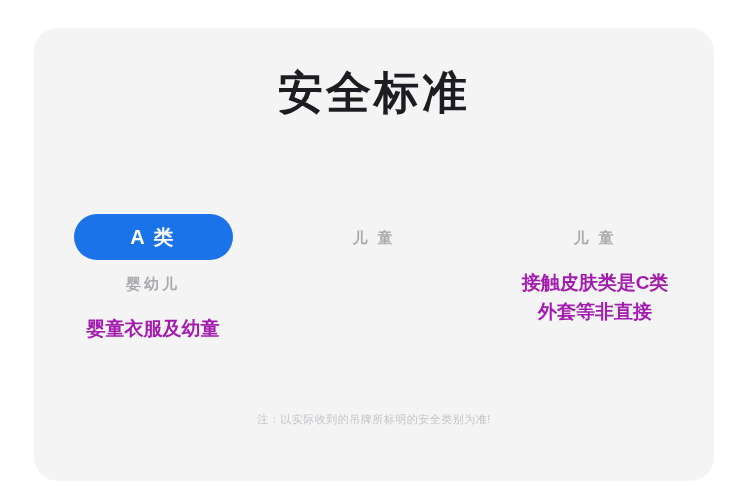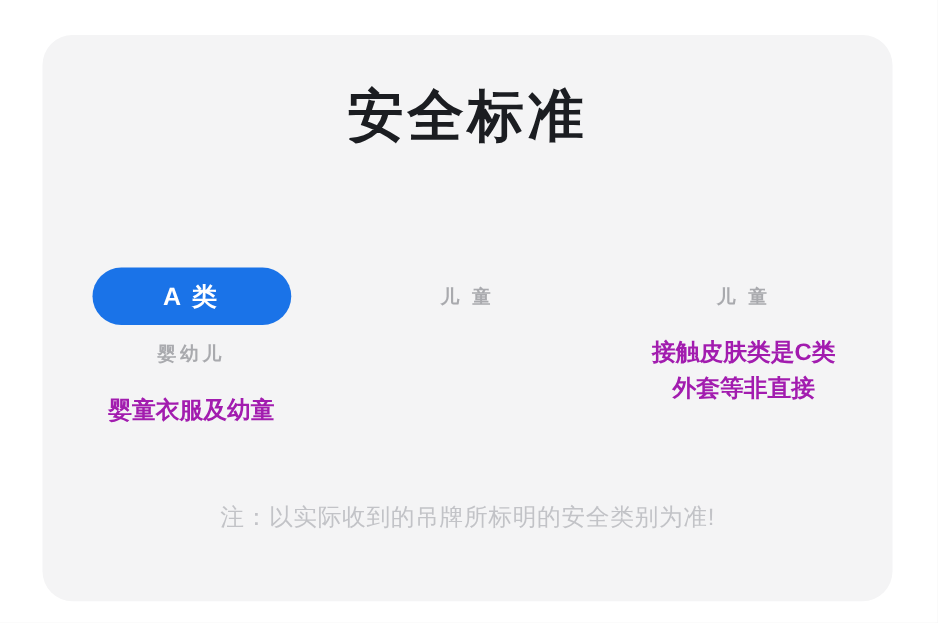--- a/index.html
+++ b/index.html
@@ -105,24 +105,24 @@
     white-space: nowrap;
   }
   .desc-line {
     display: block;
   }
 
   
   .note {
     position: absolute;
     left: 0;
-    top: 374px;
+    top: 384px;
     width: 100%;
     text-align: center;
-    font-size: 19px;
+    font-size: 11px;
     color: #c2c3c7;
     letter-spacing: 0.5px;
     line-height: 1.4;
     white-space: nowrap;
   }
 </style>
 </head>
 <body>
 
 <div class="page">

